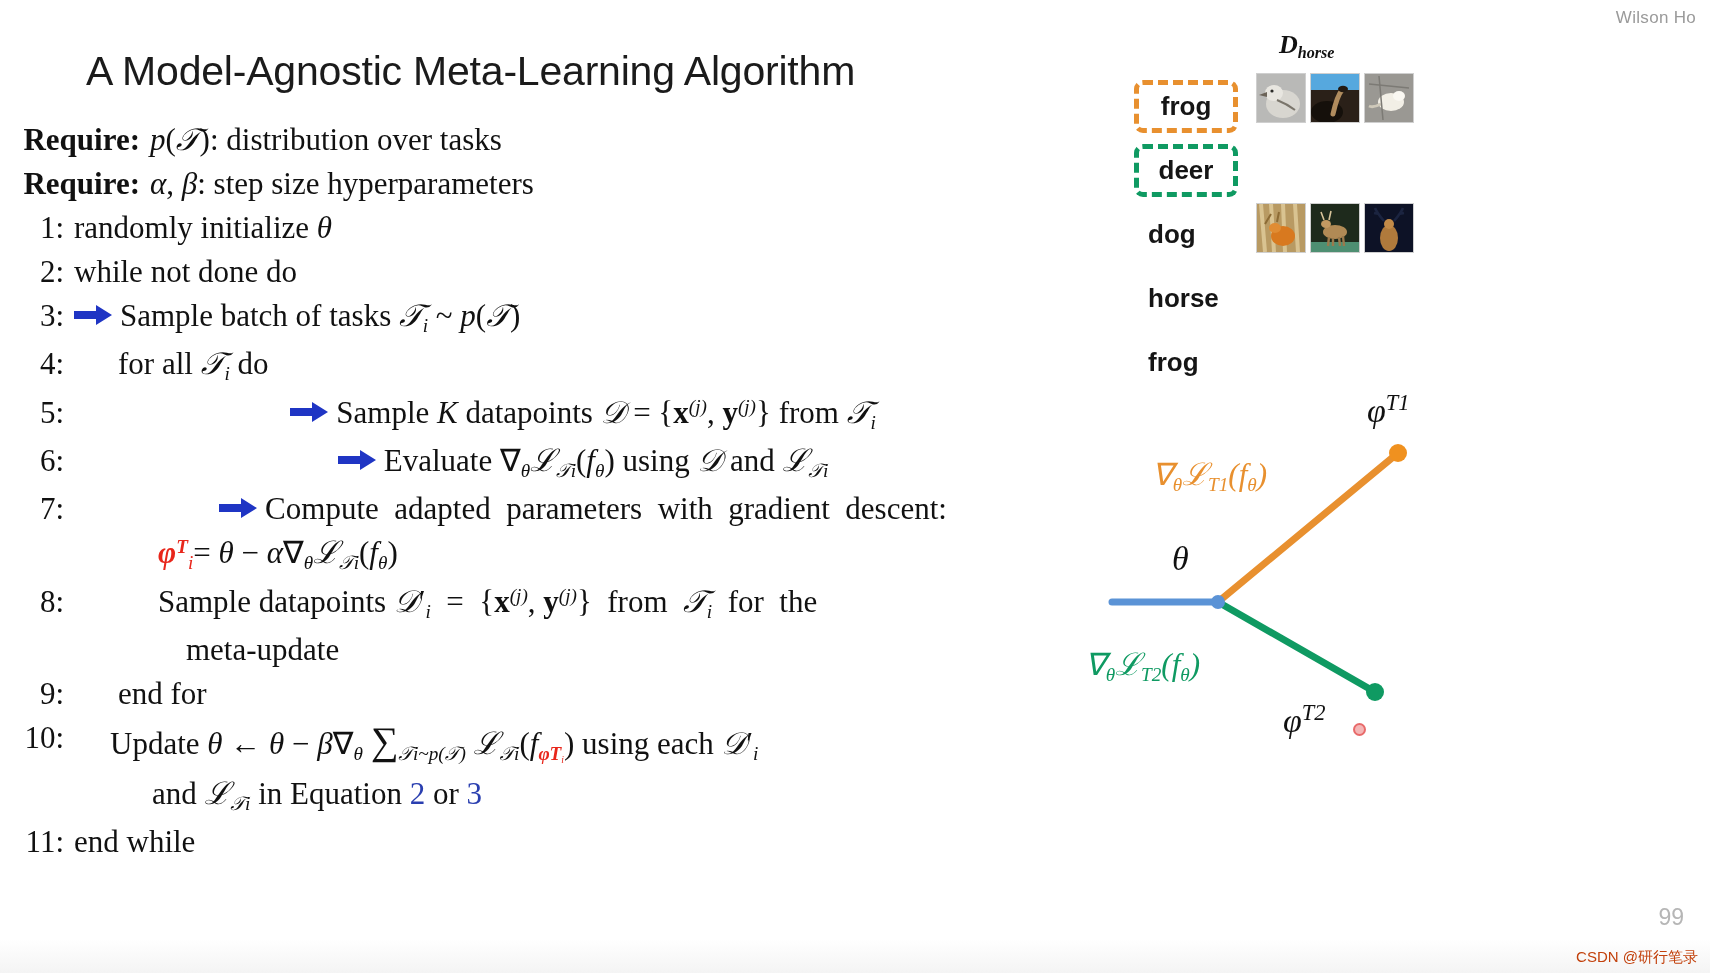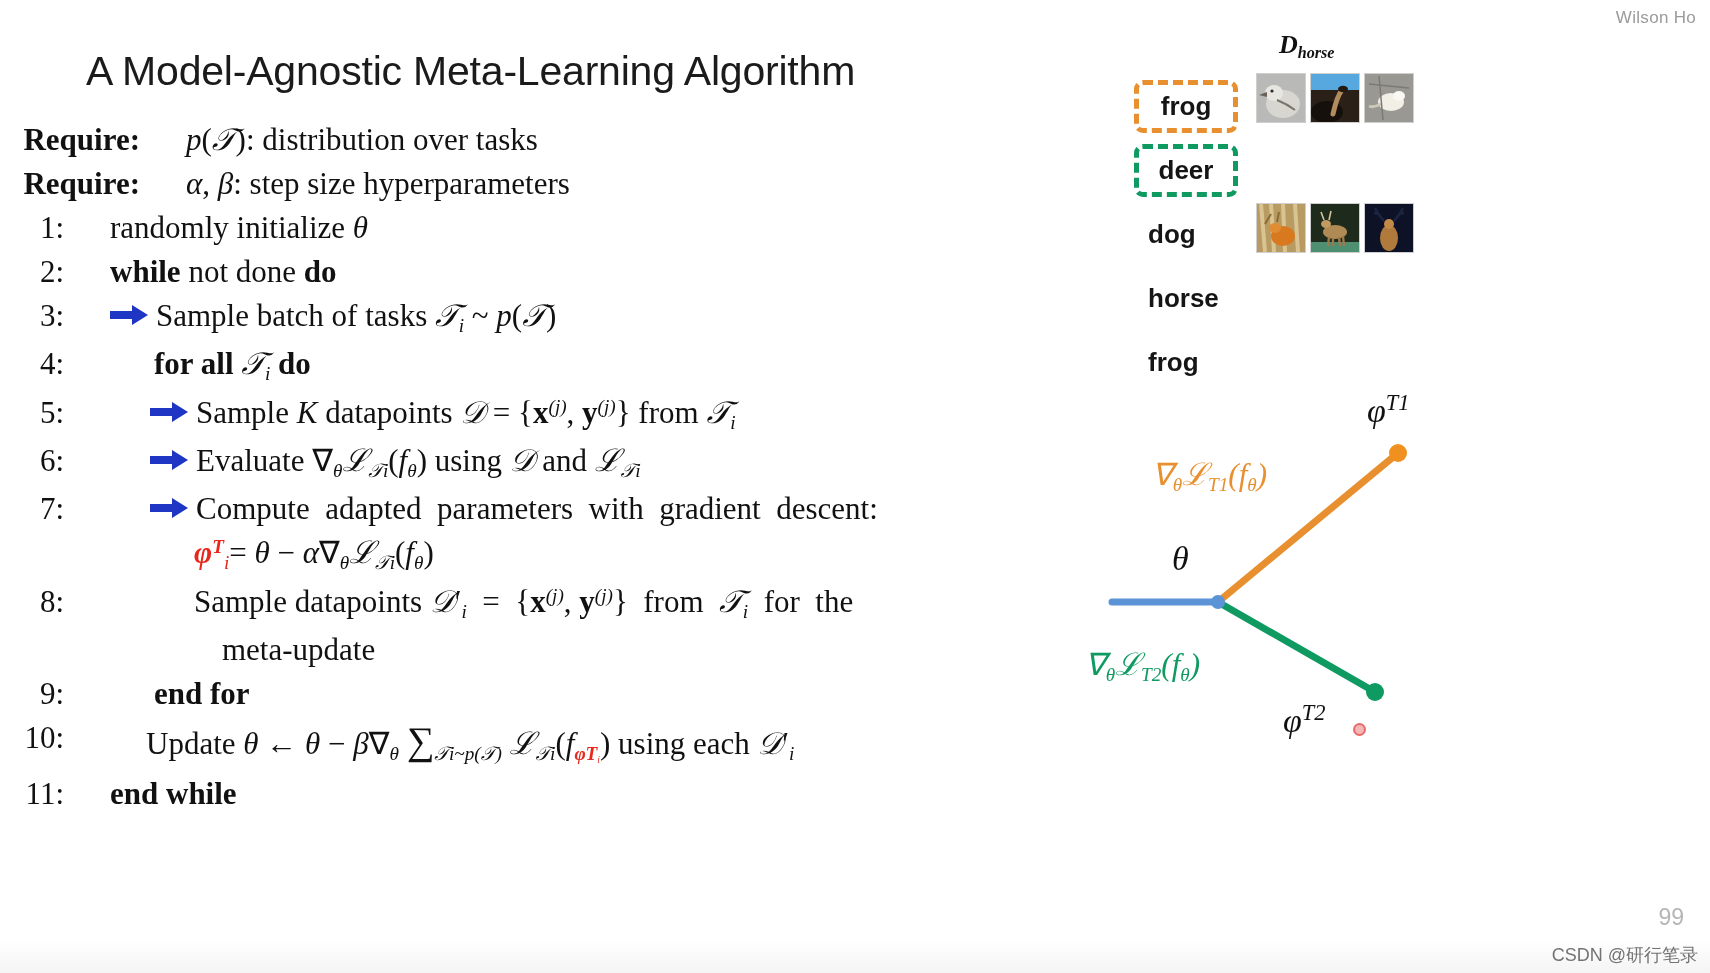--- a/index.html
+++ b/index.html
@@ -45,39 +45,38 @@
     font-family: "Liberation Serif", serif;
     font-size: 31px;
     color: #111;
     line-height: 1.0;
   }
   .algo-row {
     display: flex;
     align-items: flex-start;
     margin-bottom: 13px;
     white-space: nowrap;
-    gap: 36px;
   }
   .algo-label {
     flex: 0 0 auto;
     font-weight: bold;
     text-align: right;
     padding-right: 10px;
   }
   .lbl-require { width: 128px; }
   .lbl-num { width: 52px; font-weight: normal; }
   .algo-body { flex: 1 1 auto; }
   .ind1 { padding-left: 0px; }
   .ind2 { padding-left: 44px; }
-  .ind3 { padding-left: 40px; }
+  .ind3 { padding-left: 40px; text-align: center; }
   .ind4 { padding-left: 84px; }
   .cont { padding-left: 84px; }
   .cont2 { padding-left: 78px; }
   .cont3 { padding-left: 112px; }
-  b.kw { font-weight: bold; }
+  b.kw { font-weight: normal; }
   .red { color: #e8261b; }
   .blueref { color: #2a3fb0; }
   .sub {
     font-size: 0.62em;
     vertical-align: -0.32em;
     font-style: italic;
   }
   .sup {
     font-size: 0.62em;
     vertical-align: 0.52em;
@@ -177,22 +176,22 @@
     bottom: 42px;
     font-family: "Liberation Sans", sans-serif;
     font-size: 23px;
     color: #b6b6b6;
   }
   .watermark {
     position: absolute;
     right: 12px;
     bottom: 6px;
     font-family: "Liberation Sans", sans-serif;
-    font-size: 18px;
-    color: #737373;
+    font-size: 15px;
+    color: #c2410c;
   }
   .bottom-band {
     position: absolute;
     left: 0; right: 0; bottom: 0; height: 34px;
     background: linear-gradient(to bottom, #ffffff 0%, #f4f4f4 100%);
   }
   .cursor-dot {
     position: absolute;
     left: 1353px;
     top: 723px;
@@ -289,20 +288,24 @@
     <div class="algo-row">
       <span class="algo-label lbl-num">9:</span>
       <span class="algo-body ind2"><b class="kw">end for</b></span>
     </div>
 
     <div class="algo-row">
       <span class="algo-label lbl-num">10:</span>
       <span class="algo-body ind1" style="padding-left:36px">Update <i>θ</i> ← <i>θ</i> − <i>β</i>∇<span class="sub">θ</span> <span style="font-size:1.25em">∑</span><span class="sub">𝒯i~p(𝒯)</span> <span class="cal">ℒ</span><span class="sub">𝒯i</span>(<i>f</i><span class="sub red"><b>φT</b><span class="subsub">i</span></span>) using each <span class="cal">𝒟</span>′<span class="sub">i</span></span>
     </div>
 
+    <div class="algo-row">
+      <span class="algo-label lbl-num"></span>
+      <span class="algo-body cont2">and <span class="cal">ℒ</span><span class="sub">𝒯i</span> in Equation <span class="blueref">2</span> or <span class="blueref">3</span></span>
+    </div>
 
     <div class="algo-row">
       <span class="algo-label lbl-num">11:</span>
       <span class="algo-body ind1"><b class="kw">end while</b></span>
     </div>
 
   </div>
 
   <div class="dtrain">
     <span>D</span><span class="sub">horse</span>

